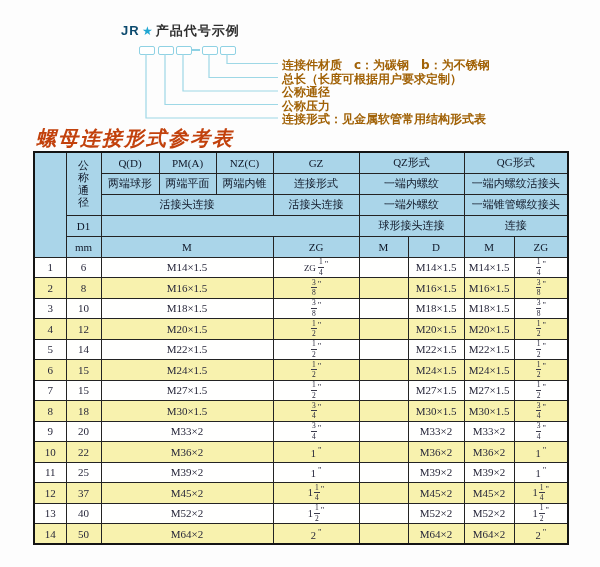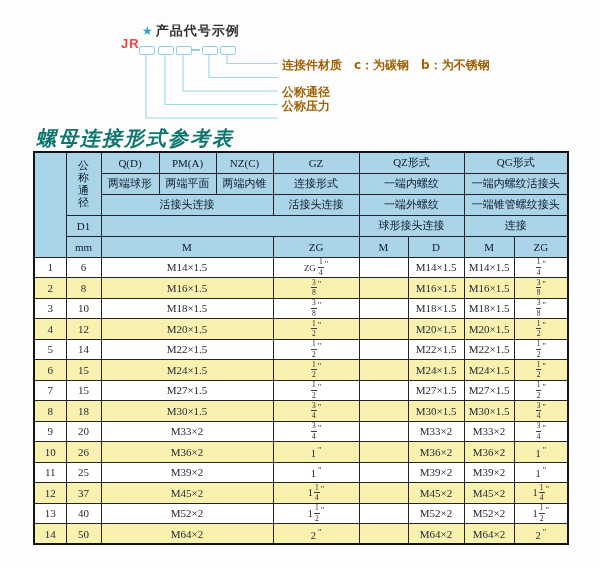--- a/index.html
+++ b/index.html
@@ -2,29 +2,29 @@
 <html><head>
 <meta charset="utf-8">
 <style>
   html,body{margin:0;padding:0;background:#ffffff;}
   .page{position:relative;width:600px;height:567px;background:#fdfdfd;overflow:hidden;
         font-family:"Liberation Serif",serif;color:#222;}
 
   
   .star-line{position:absolute;left:119px;top:22px;font:bold 13px "DejaVu Sans",sans-serif;color:#2e2e2e;letter-spacing:1px;margin-left:23px;}
   .star-line .star{color:var(--star-blue);margin-right:2px;font-size:12px;}
-  .jr{position:absolute;left:121px;top:36px;font:bold 13px "Liberation Sans",sans-serif;color:#ef4444;letter-spacing:1px;}
+  .jr{position:absolute;left:121px;top:23px;font:bold 13px "Liberation Sans",sans-serif;color:#0c4a6e;letter-spacing:1px;}
   .code-box{position:absolute;top:46px;width:14px;height:7px;border:1.5px solid var(--diagram-cyan);border-radius:2px;background:#fff;}
   .code-dash{position:absolute;top:49px;left:191px;width:9px;height:2px;background:var(--diagram-cyan);}
   .connector-svg{position:absolute;left:0;top:0;width:600px;height:135px;}
   .dlabel{position:absolute;left:282px;font:bold 12px "DejaVu Sans",sans-serif;color:#a16207;white-space:nowrap;}
 
   
   .tbl-title{position:absolute;left:36px;top:125px;font:bold italic 20px "DejaVu Serif",serif;
-             letter-spacing:2px;color:#0f766e;}
+             letter-spacing:2px;color:#c2410c;}
 
   
   table.ref{position:absolute;left:33px;top:151px;width:534px;border-collapse:collapse;table-layout:fixed;
             border:2px solid #141414;font-size:11px;color:#27273a;}
   table.ref td{border:1px solid #232323;text-align:center;vertical-align:middle;padding:0;overflow:hidden;}
   thead td{background:var(--header-blue);color:#101828;}
   thead tr{height:21px;}
   tbody tr{height:20.5px;}
   tbody tr.white td{background:#fffffe;}
   tbody tr.yellow td{background:var(--row-yellow);}
@@ -61,22 +61,24 @@
     <g fill="none" stroke="#9ed8e6" stroke-width="1.2">
       <polyline points="227,54 227,63.5 278,63.5"></polyline>
       <polyline points="209,54 209,77.5 278,77.5"></polyline>
       <polyline points="183,54 183,91 278,91"></polyline>
       <polyline points="165,54 165,104.5 278,104.5"></polyline>
       <polyline points="146,54 146,118 278,118"></polyline>
     </g>
   </svg>
 
   <div class="dlabel" style="top:56.5px">连接件材质　c：为碳钢　b：为不锈钢</div>
+  <div class="dlabel" style="top:70.5px">总长（长度可根据用户要求定制）</div>
   <div class="dlabel" style="top:84px">公称通径</div>
   <div class="dlabel" style="top:97.5px">公称压力</div>
+  <div class="dlabel" style="top:111px">连接形式：见金属软管常用结构形式表</div>
 
   <div class="tbl-title">螺母连接形式参考表</div>
 
   <table class="ref">
     <colgroup>
       <col style="width:32px">
         <col style="width:35px">
         <col style="width:58px">
         <col style="width:57px">
       <col style="width:57px">
@@ -213,21 +215,21 @@
           <td class="lat">20</td>
           <td class="lat" colspan="3">M33×2</td>
           <td><span class="frac lat"><span class="num">3</span><span class="den">4</span></span><span class="inch">"</span></td>
           <td class="lat"></td>
           <td class="lat">M33×2</td>
           <td class="lat">M33×2</td>
           <td><span class="frac lat"><span class="num">3</span><span class="den">4</span></span><span class="inch">"</span></td>
         </tr>
         <tr class="yellow">
           <td class="lat">10</td>
-          <td class="lat">26</td>
+          <td class="lat">22</td>
           <td class="lat" colspan="3">M36×2</td>
           <td><span class="whole lat">1</span><span class="inch">"</span></td>
           <td class="lat"></td>
           <td class="lat">M36×2</td>
           <td class="lat">M36×2</td>
           <td><span class="whole lat">1</span><span class="inch">"</span></td>
         </tr>
         <tr class="white">
           <td class="lat">11</td>
           <td class="lat">25</td>

